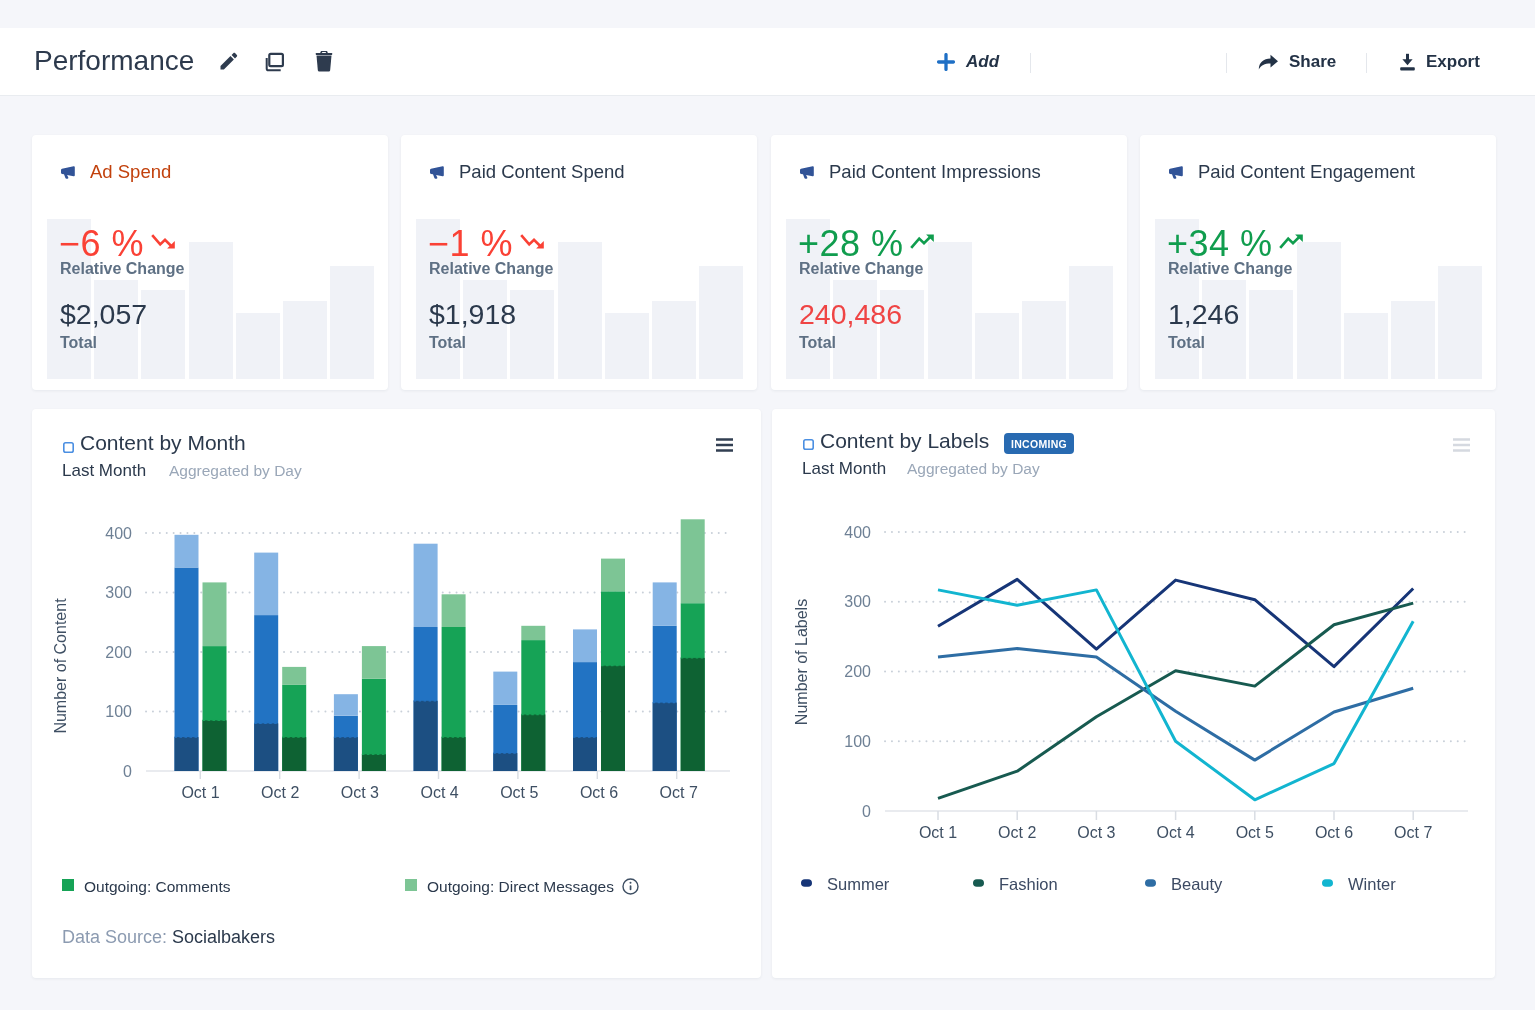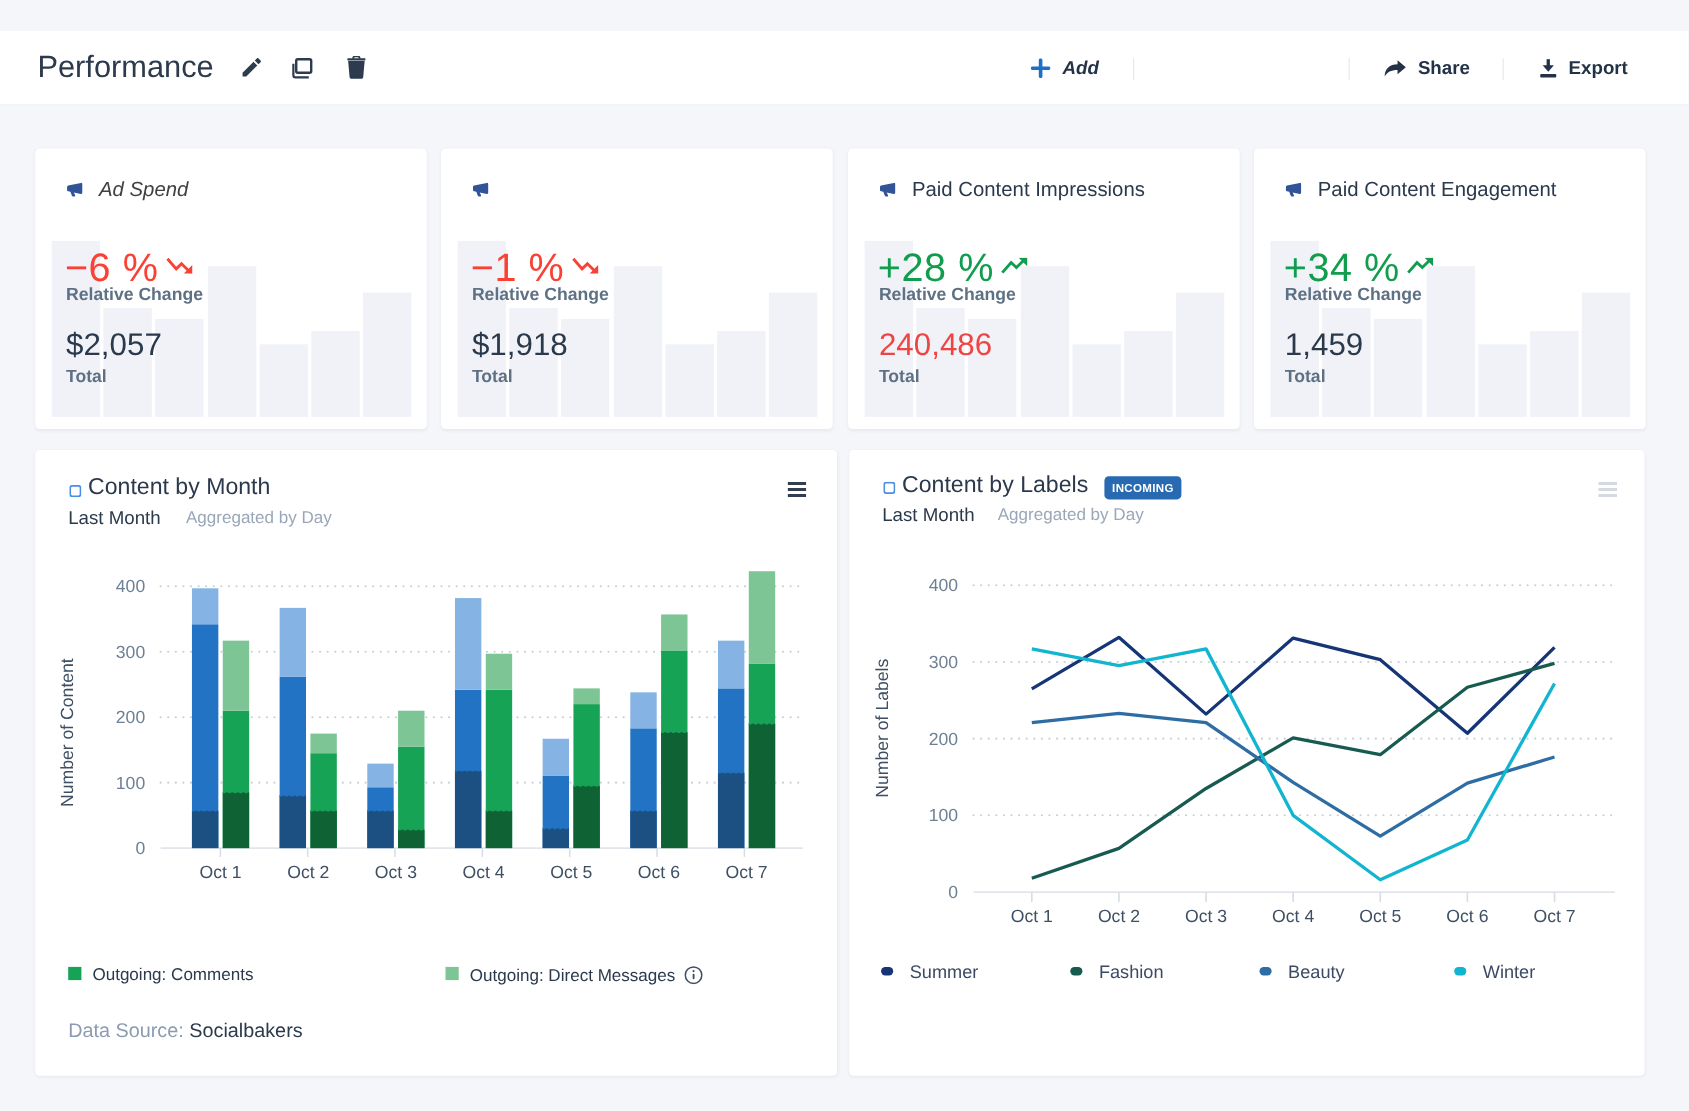--- a/index.html
+++ b/index.html
@@ -51,40 +51,41 @@
 <div style="position:absolute;left:15.0px;bottom:11px;width:44px;height:160px;background:#f0f2f7;"></div>
     <div style="position:absolute;left:62.2px;bottom:11px;width:44px;height:99px;background:#f0f2f7;"></div>
     <div style="position:absolute;left:109.4px;bottom:11px;width:44px;height:89px;background:#f0f2f7;"></div>
     <div style="position:absolute;left:156.6px;bottom:11px;width:44px;height:137px;background:#f0f2f7;"></div>
     <div style="position:absolute;left:203.8px;bottom:11px;width:44px;height:66px;background:#f0f2f7;"></div>
     <div style="position:absolute;left:251.0px;bottom:11px;width:44px;height:78px;background:#f0f2f7;"></div>
     <div style="position:absolute;left:298.2px;bottom:11px;width:44px;height:113px;background:#f0f2f7;"></div>
 <svg width="16" height="13" viewBox="0 0 16 13" style="position:absolute;left:28px;top:31px;">
       <path d="M1 3.9 Q1 2.9 2 2.7 L13.6 0.25 Q14.8 0 14.8 1.2 L14.8 9.3 Q14.8 10.5 13.6 10.25 L7.1 8.9 L8.3 11.6 Q8.7 12.7 7.6 12.7 L6.4 12.7 Q5.7 12.7 5.4 12 L4.0 8.3 L2 7.9 Q1 7.7 1 6.7 Z" fill="#315397"></path>
     </svg>
-<div style="position:absolute;left:58px;top:161px;font-size:18.5px;color:#404040;margin-top:-161px;padding-top:26px;font-style:italic;">Ad Spend</div>
+<div style="position:absolute;left:58px;top:161px;font-size:18.5px;color:#c2410c;margin-top:-161px;padding-top:26px;">Ad Spend</div>
 <div style="position:absolute;left:27px;top:82px;font-size:36px;line-height:40px;letter-spacing:0.5px;color:#fa4135;white-space:nowrap;">−6 %&nbsp;<span style="display:inline-block;vertical-align:6.5px;margin-left:-4px;"><svg width="25" height="15" viewBox="0 0 24.6 15">
           <path d="M1 1.2 L9 10.4 L13.8 5.8 L20.3 12.2" fill="none" stroke="#fa4135" stroke-width="2.6"></path>
           <path d="M23.6 6.9 L23.6 14.6 L15.9 14.6 Z" fill="#fa4135"></path>
         </svg></span></div>
 <div style="position:absolute;left:28px;top:125px;font-size:16px;font-weight:bold;color:#5e7084;">Relative Change</div>
 <div style="position:absolute;left:28px;top:163px;font-size:28.5px;color:#2b394c;">$2,057</div>
 <div style="position:absolute;left:28px;top:199px;font-size:16px;font-weight:bold;color:#5e7084;">Total</div>
 </div>
 <div class="card" style="left:401px;top:135px;width:356px;height:255px;">
 <div style="position:absolute;left:15.0px;bottom:11px;width:44px;height:160px;background:#f0f2f7;"></div>
     <div style="position:absolute;left:62.2px;bottom:11px;width:44px;height:99px;background:#f0f2f7;"></div>
     <div style="position:absolute;left:109.4px;bottom:11px;width:44px;height:89px;background:#f0f2f7;"></div>
     <div style="position:absolute;left:156.6px;bottom:11px;width:44px;height:137px;background:#f0f2f7;"></div>
     <div style="position:absolute;left:203.8px;bottom:11px;width:44px;height:66px;background:#f0f2f7;"></div>
     <div style="position:absolute;left:251.0px;bottom:11px;width:44px;height:78px;background:#f0f2f7;"></div>
     <div style="position:absolute;left:298.2px;bottom:11px;width:44px;height:113px;background:#f0f2f7;"></div>
 <svg width="16" height="13" viewBox="0 0 16 13" style="position:absolute;left:28px;top:31px;">
       <path d="M1 3.9 Q1 2.9 2 2.7 L13.6 0.25 Q14.8 0 14.8 1.2 L14.8 9.3 Q14.8 10.5 13.6 10.25 L7.1 8.9 L8.3 11.6 Q8.7 12.7 7.6 12.7 L6.4 12.7 Q5.7 12.7 5.4 12 L4.0 8.3 L2 7.9 Q1 7.7 1 6.7 Z" fill="#315397"></path>
     </svg>
+<div style="position:absolute;left:58px;top:161px;font-size:18.5px;color:#2b394c;margin-top:-161px;padding-top:26px;">Paid Content Spend</div>
 <div style="position:absolute;left:27px;top:82px;font-size:36px;line-height:40px;letter-spacing:0.5px;color:#fa4135;white-space:nowrap;">−1 %&nbsp;<span style="display:inline-block;vertical-align:6.5px;margin-left:-4px;"><svg width="25" height="15" viewBox="0 0 24.6 15">
           <path d="M1 1.2 L9 10.4 L13.8 5.8 L20.3 12.2" fill="none" stroke="#fa4135" stroke-width="2.6"></path>
           <path d="M23.6 6.9 L23.6 14.6 L15.9 14.6 Z" fill="#fa4135"></path>
         </svg></span></div>
 <div style="position:absolute;left:28px;top:125px;font-size:16px;font-weight:bold;color:#5e7084;">Relative Change</div>
 <div style="position:absolute;left:28px;top:163px;font-size:28.5px;color:#2b394c;">$1,918</div>
 <div style="position:absolute;left:28px;top:199px;font-size:16px;font-weight:bold;color:#5e7084;">Total</div>
 </div>
 <div class="card" style="left:771px;top:135px;width:356px;height:255px;">
 <div style="position:absolute;left:15.0px;bottom:11px;width:44px;height:160px;background:#f0f2f7;"></div>
@@ -116,21 +117,21 @@
     <div style="position:absolute;left:298.2px;bottom:11px;width:44px;height:113px;background:#f0f2f7;"></div>
 <svg width="16" height="13" viewBox="0 0 16 13" style="position:absolute;left:28px;top:31px;">
       <path d="M1 3.9 Q1 2.9 2 2.7 L13.6 0.25 Q14.8 0 14.8 1.2 L14.8 9.3 Q14.8 10.5 13.6 10.25 L7.1 8.9 L8.3 11.6 Q8.7 12.7 7.6 12.7 L6.4 12.7 Q5.7 12.7 5.4 12 L4.0 8.3 L2 7.9 Q1 7.7 1 6.7 Z" fill="#315397"></path>
     </svg>
 <div style="position:absolute;left:58px;top:161px;font-size:18.5px;color:#2b394c;margin-top:-161px;padding-top:26px;">Paid Content Engagement</div>
 <div style="position:absolute;left:27px;top:82px;font-size:36px;line-height:40px;letter-spacing:0.5px;color:#109d4e;white-space:nowrap;">+34 %&nbsp;<span style="display:inline-block;vertical-align:6.5px;margin-left:-4px;"><svg width="25" height="15" viewBox="0 0 24.6 15">
           <path d="M1 13.8 L9 4.6 L13.8 9.2 L20.3 2.8" fill="none" stroke="#109d4e" stroke-width="2.6"></path>
           <path d="M23.6 8.1 L23.6 0.4 L15.9 0.4 Z" fill="#109d4e"></path>
         </svg></span></div>
 <div style="position:absolute;left:28px;top:125px;font-size:16px;font-weight:bold;color:#5e7084;">Relative Change</div>
-<div style="position:absolute;left:28px;top:163px;font-size:28.5px;color:#2b394c;">1,459</div>
+<div style="position:absolute;left:28px;top:163px;font-size:28.5px;color:#2b394c;">1,246</div>
 <div style="position:absolute;left:28px;top:199px;font-size:16px;font-weight:bold;color:#5e7084;">Total</div>
 </div>
 <div class="panel" style="left:32px;top:409px;width:729px;height:569px;">
   <div style="position:absolute;left:31px;top:30px;"><svg width="11" height="11" viewBox="0 0 11 11">
         <rect x="0.8" y="0.8" width="9.4" height="9.4" rx="1.8" fill="none" stroke="#4b8fe2" stroke-width="1.6"></rect>
       </svg></div>
   <div style="position:absolute;left:48px;top:22px;font-size:21px;color:#2b394c;">Content by Month</div>
   <div style="position:absolute;left:30px;top:52px;font-size:17px;color:#2b394c;">Last Month</div>
   <div style="position:absolute;left:137px;top:53px;font-size:15.5px;color:#9aa7b8;">Aggregated by Day</div>
   <div style="position:absolute;left:684px;top:29px;"><svg width="17" height="14" viewBox="0 0 17 14">

